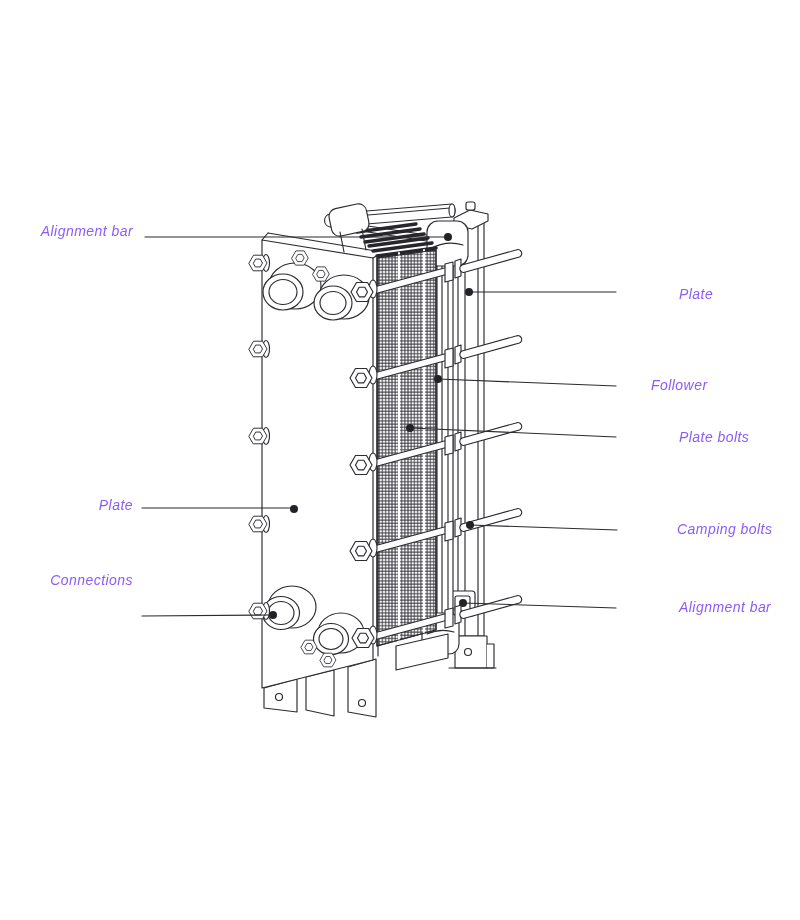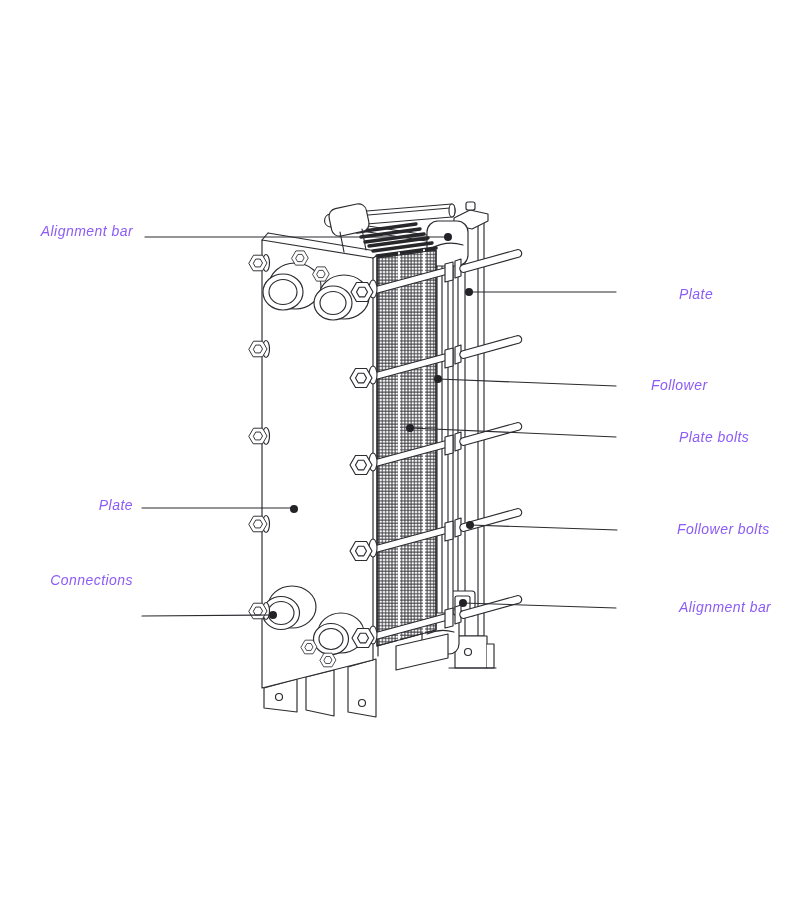--- a/index.html
+++ b/index.html
@@ -245,15 +245,15 @@
       </g>
     </g>
   </svg>
 
   <div id="lbl-alignment-top" class="lbl r">Alignment bar</div>
   <div id="lbl-head" class="lbl r">Plate</div>
   <div id="lbl-connections" class="lbl r">Connections</div>
   <div id="lbl-column" class="lbl">Plate</div>
   <div id="lbl-follower" class="lbl">Follower</div>
   <div id="lbl-plate-pack" class="lbl">Plate bolts</div>
-  <div id="lbl-camping-bolts" class="lbl">Follower bolts</div>
+  <div id="lbl-camping-bolts" class="lbl">Camping bolts</div>
   <div id="lbl-alignment-bottom" class="lbl">Alignment bar</div>
 </div>
 
 </body></html>

